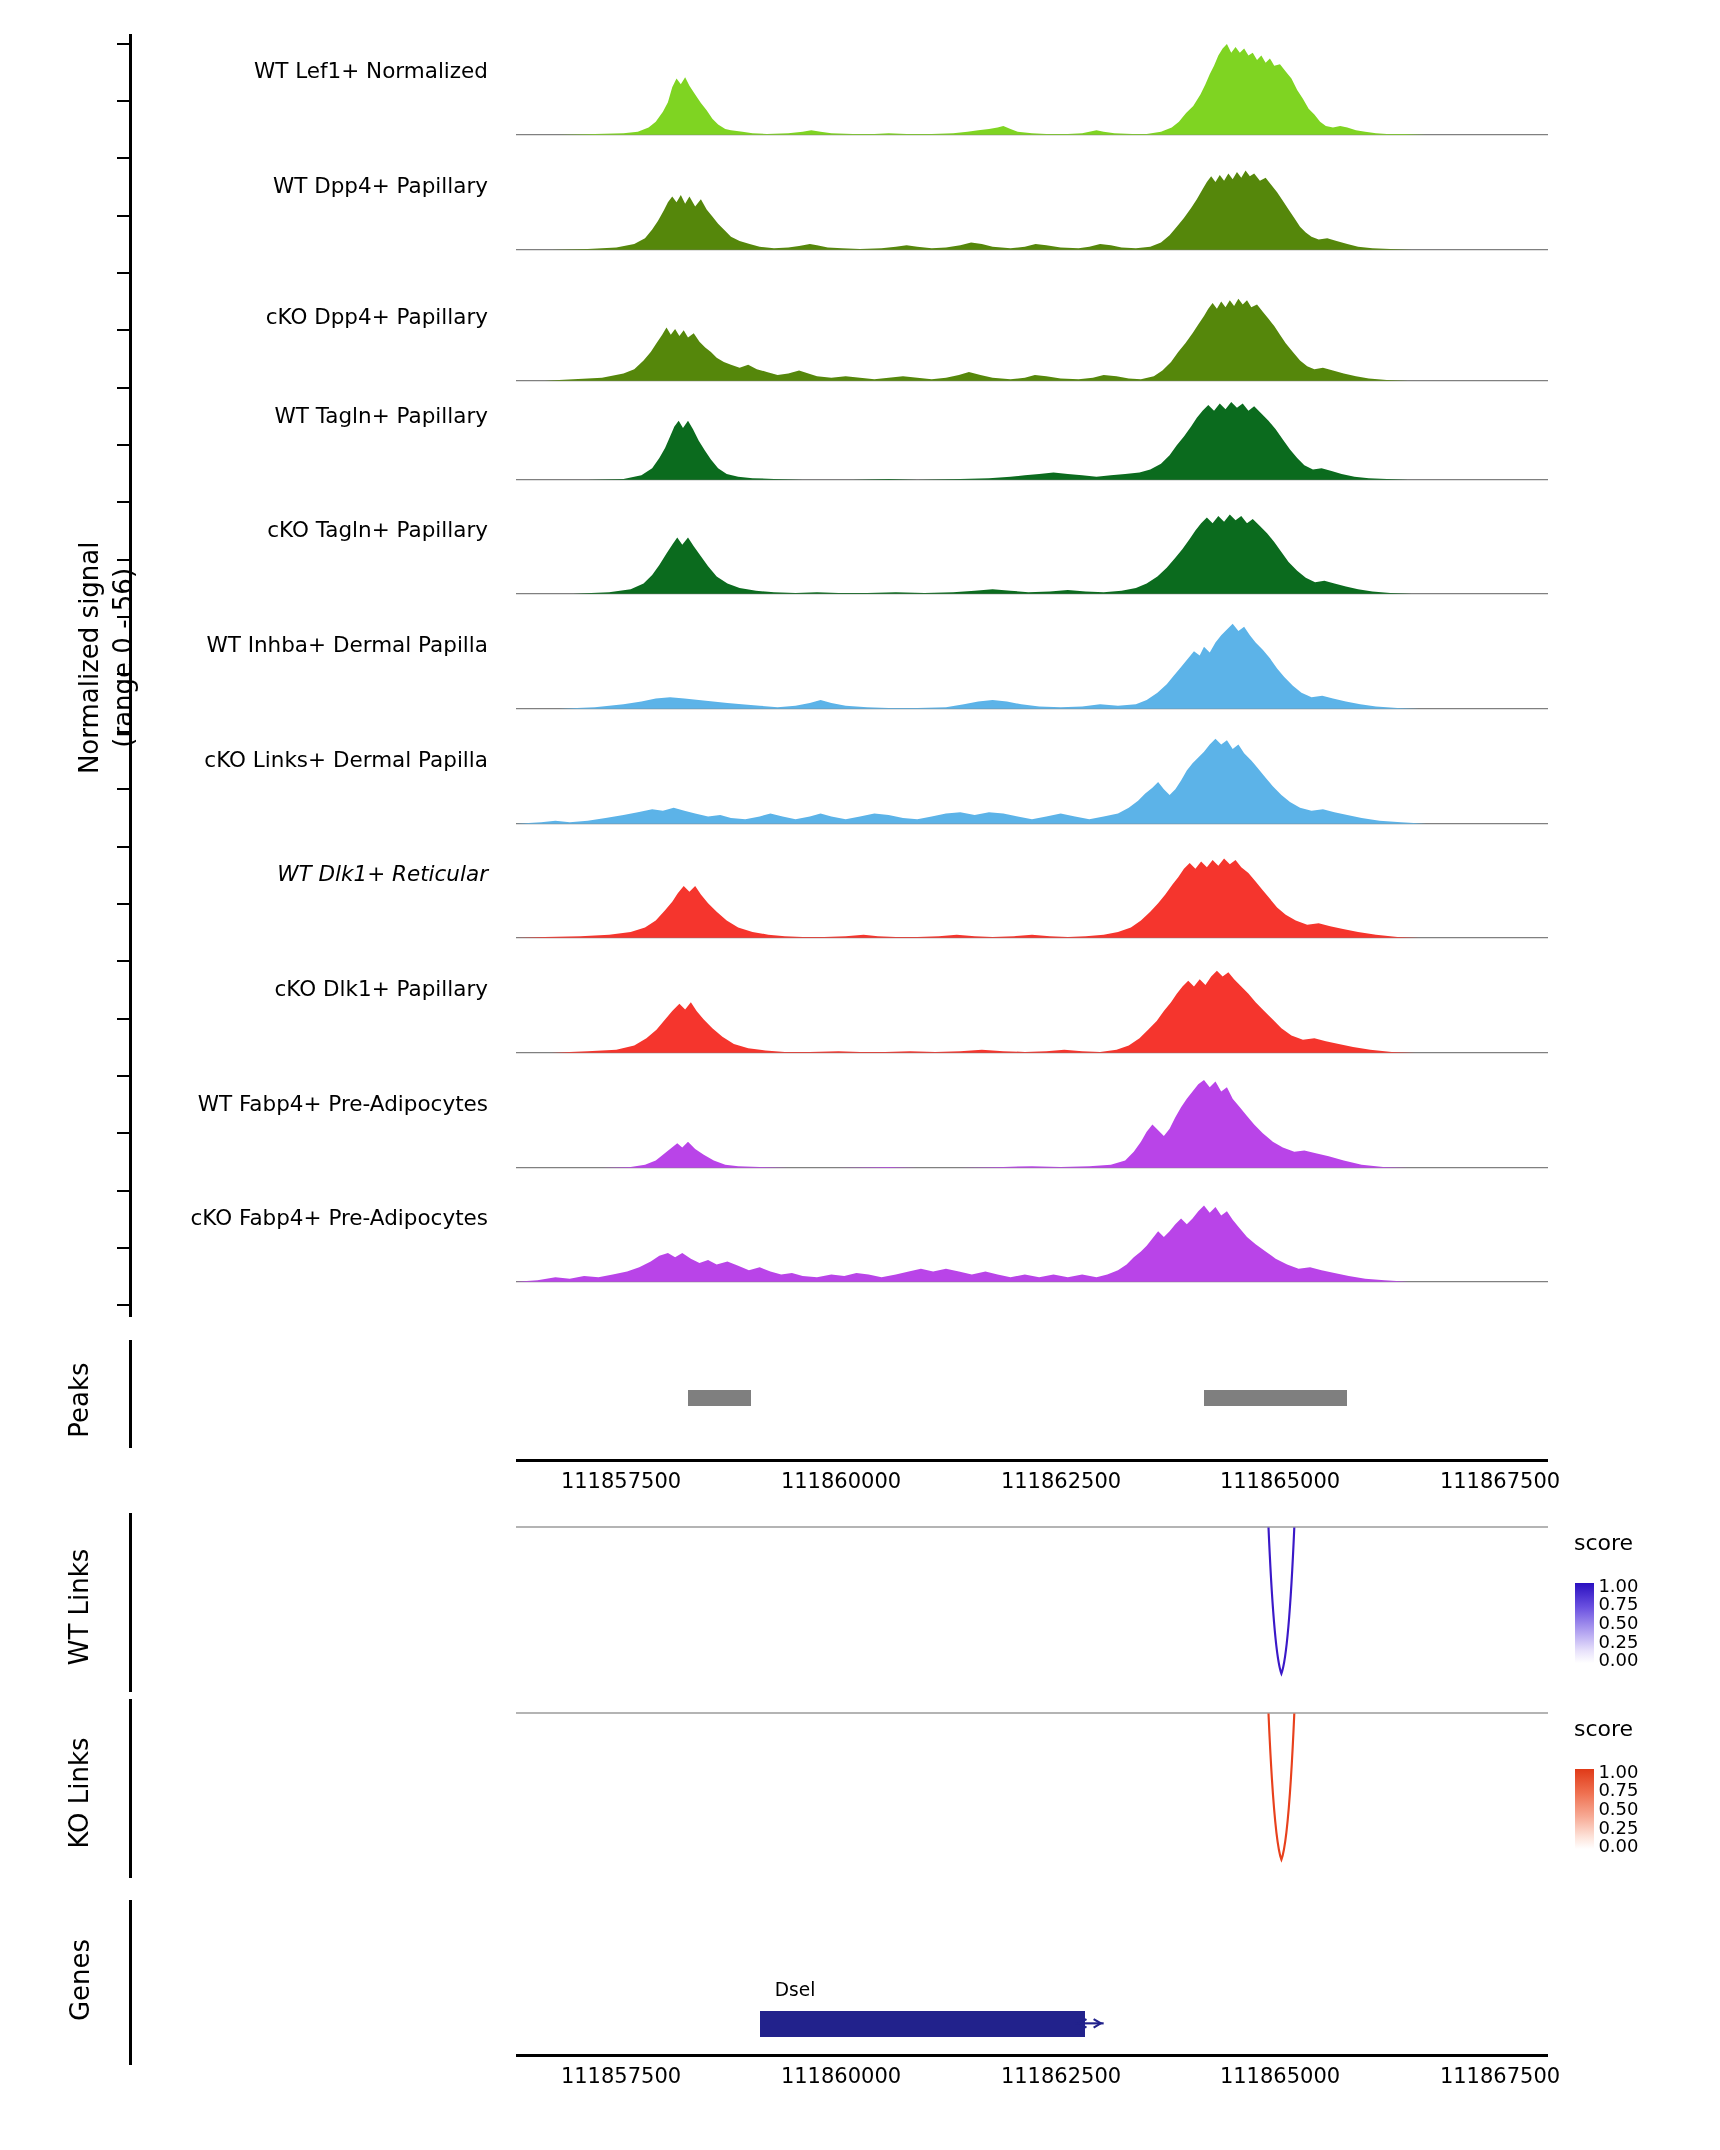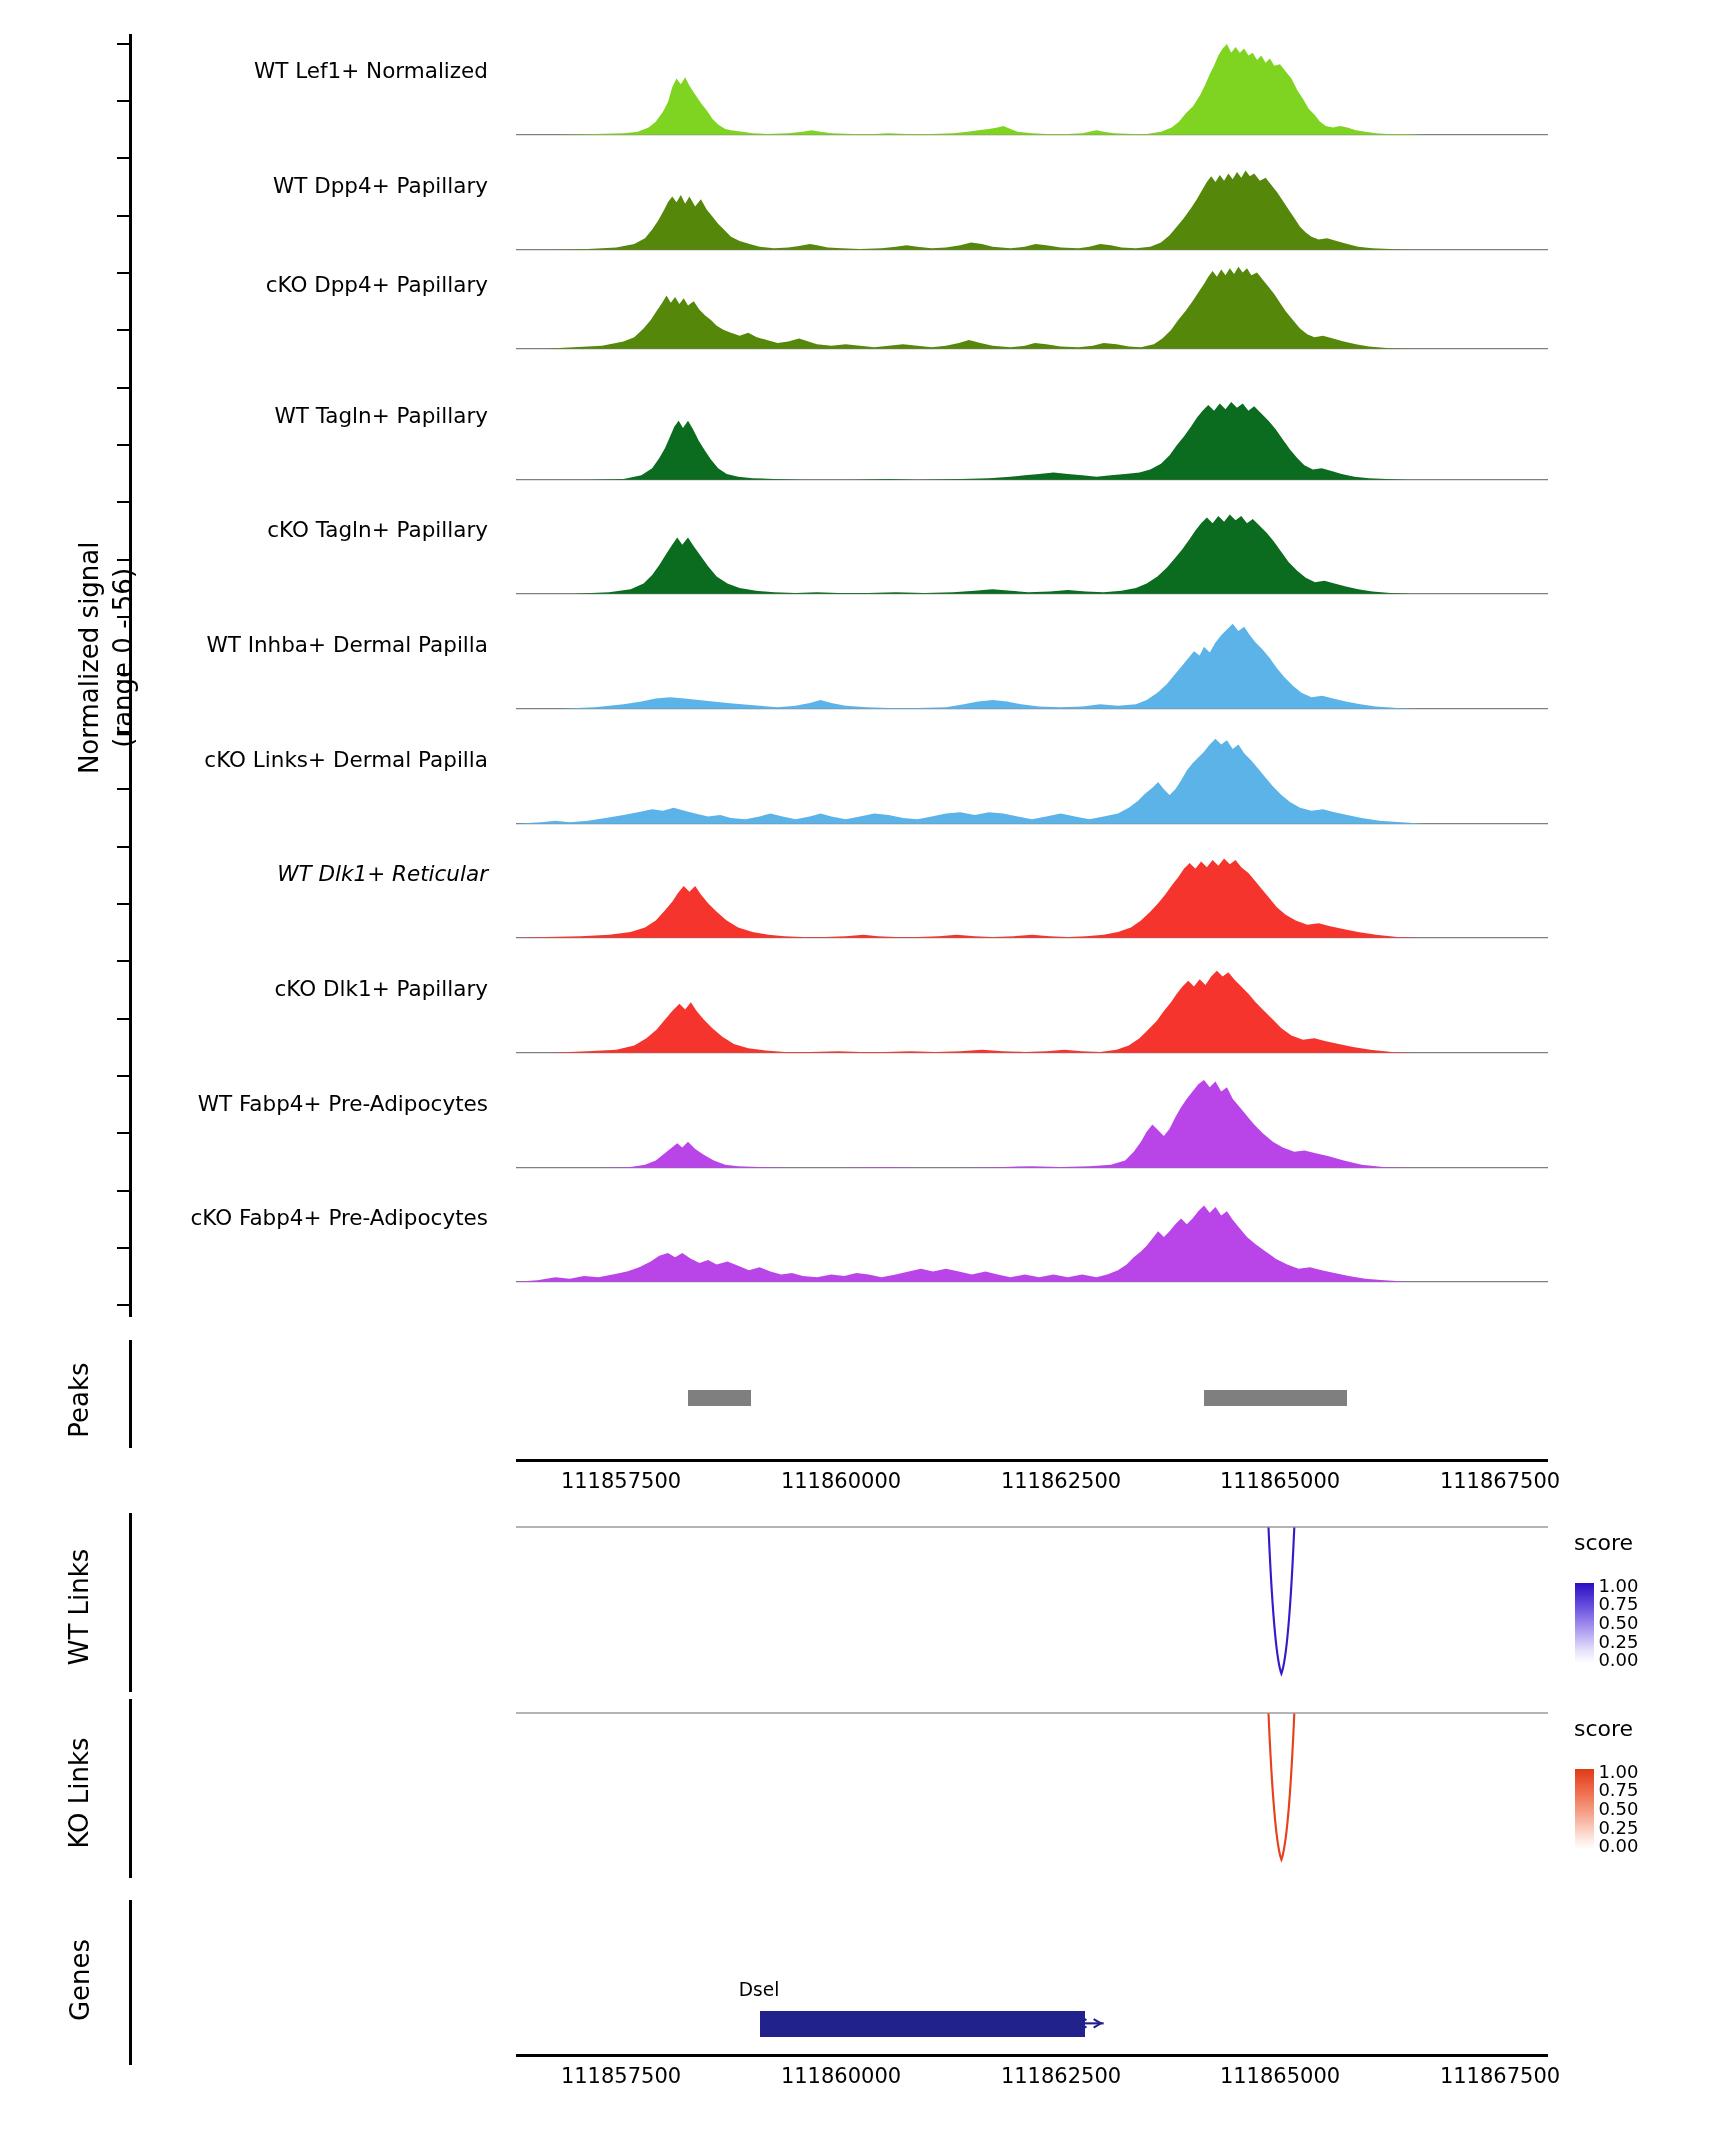--- a/index.html
+++ b/index.html
@@ -182,20 +182,21 @@
     position: absolute;
     left: 0;
     top: 1900px;
     width: 1721px;
     height: 251px;
   }
   .gene-name {
     position: absolute;
     font-size: 18.6px;
     transform: translateX(-50%);
+    margin-left: 36px;
   }
   .gene-body {
     position: absolute;
     background: #22228c;
     border: 1.4px solid #22228c;
   }
 
   
   #x-axis-title {
     position: absolute;
@@ -258,21 +259,21 @@
     <div class="track-row" style="top:149px;">
       <div class="track-label">WT Dpp4+ Papillary</div>
       <div class="track-plot">
         <svg width="1032" height="115" viewBox="0 0 1440 160" preserveAspectRatio="none">
           <line x1="0" y1="140" x2="1440" y2="140" stroke="#808080" stroke-width="2"></line>
           <path fill="#55870b" d="M0,140 L50,140 L100,139 L140,137 L165,132 L180,124 L190,112 L198,100 L206,86 L212,74 L218,66 L224,74 L230,64 L236,76 L242,66 L250,80 L258,70 L266,84 L274,94 L282,104 L290,112 L300,122 L312,128 L326,132 L340,136 L360,138 L380,137 L395,135 L410,132 L420,134 L435,137 L455,138 L480,139 L510,138 L530,136 L545,134 L560,136 L580,138 L600,137 L620,134 L635,130 L650,132 L665,136 L690,138 L710,136 L725,132 L740,134 L760,137 L785,138 L800,136 L815,132 L830,134 L845,137 L865,138 L885,136 L900,130 L912,120 L922,108 L932,96 L942,82 L950,70 L958,56 L964,46 L970,38 L976,46 L982,36 L988,44 L994,34 L1000,42 L1006,32 L1012,40 L1018,30 L1024,38 L1030,34 L1038,44 L1046,40 L1054,50 L1062,60 L1070,72 L1078,84 L1086,96 L1094,108 L1102,116 L1110,122 L1120,126 L1132,124 L1145,128 L1160,132 L1175,136 L1195,138 L1220,139 L1250,140 L1440,140 Z"></path>
         </svg>
       </div>
     </div>
 
-    <div class="track-row" style="top:248px;">
+    <div class="track-row" style="top:280px;">
       <div class="track-label">cKO Dpp4+ Papillary</div>
       <div class="track-plot">
         <svg width="1032" height="115" viewBox="0 0 1440 160" preserveAspectRatio="none">
           <line x1="0" y1="140" x2="1440" y2="140" stroke="#808080" stroke-width="2"></line>
           <path fill="#55870b" d="M0,140 L40,140 L80,138 L120,136 L150,130 L165,124 L178,112 L188,100 L196,88 L204,76 L210,66 L216,76 L222,68 L228,78 L234,70 L240,80 L248,74 L256,86 L264,94 L272,100 L280,108 L290,114 L300,118 L312,122 L324,118 L336,124 L350,128 L365,132 L380,130 L395,126 L408,130 L420,134 L440,136 L460,134 L480,136 L500,138 L520,136 L540,134 L560,136 L580,138 L600,136 L618,132 L632,128 L648,132 L665,136 L690,138 L710,136 L724,132 L740,134 L760,137 L785,138 L805,136 L820,132 L838,134 L855,137 L872,138 L890,134 L902,126 L914,114 L924,100 L934,88 L944,74 L952,62 L960,50 L966,40 L972,32 L978,40 L984,30 L990,38 L996,28 L1002,36 L1008,26 L1014,34 L1020,28 L1026,38 L1034,34 L1042,44 L1050,54 L1058,64 L1066,76 L1074,88 L1084,100 L1094,112 L1104,120 L1114,124 L1126,122 L1140,126 L1155,130 L1172,134 L1190,137 L1215,139 L1245,140 L1440,140 Z"></path>
         </svg>
       </div>
     </div>
 
     <div class="track-row" style="top:379px;">

